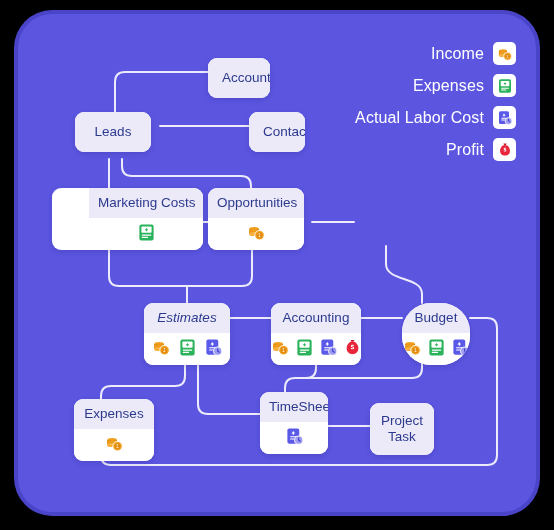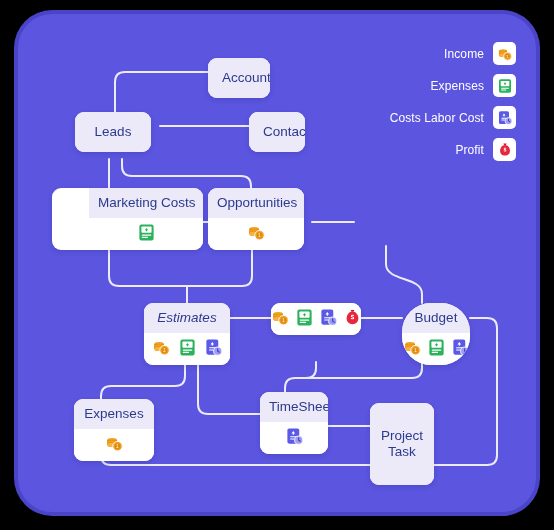--- a/index.html
+++ b/index.html
@@ -11,21 +11,21 @@
     position:absolute;left:18px;top:14px;width:518px;height:498px;
     background:#5b55e0;border-radius:34px;
     box-shadow:0 0 0 4px #4a44c9;
     overflow:hidden;
   }
 
   
   .legend{position:absolute;right:20px;top:28px;display:flex;flex-direction:column;
           align-items:flex-end;gap:9px;}
   .legend-row{display:flex;align-items:center;gap:9px;}
-  .legend-label{color:#ffffff;font-size:12px;letter-spacing:.1px;white-space:nowrap;}
+  .legend-label{color:#ffffff;font-size:16px;letter-spacing:.1px;white-space:nowrap;}
   .chip{width:23px;height:23px;border-radius:5px;background:#fff;
         display:flex;align-items:center;justify-content:center;flex:0 0 auto;}
 
   
   .wires{position:absolute;left:0;top:0;width:518px;height:498px;}
   .wires path{fill:none;stroke:#ecebfb;stroke-width:2;stroke-linecap:round;}
 
   
   .node{position:absolute;background:#ffffff;border-radius:9px;
         box-shadow:0 2px 5px rgba(30,25,100,.18);overflow:hidden;}
@@ -157,20 +157,21 @@
               <rect x="6.4" y="11.6" width="8.4" height="1.4" rx=".7" fill="#ffffff"></rect>
               <rect x="6.4" y="14.4" width="5.6" height="1.4" rx=".7" fill="#ffffff"></rect>
               <circle cx="17.3" cy="16.6" r="5.2" fill="#9d9cf2" stroke="#ffffff" stroke-width="1.1"></circle>
               <path d="M17.3 13.7v3l2 1.2" stroke="#3b39c9" stroke-width="1.4" fill="none" stroke-linecap="round"></path>
             </svg>
         </span>
       </div>
     </div>
 
     <div class="node" style="left:253px;top:289px;width:90px;">
+      <div class="head">Accounting</div>
       <div class="body" style="gap:5px;padding-left:5px;padding-right:5px;">
         <span>
           <svg class="ic" viewBox="0 0 24 24">
               <ellipse cx="9" cy="7.5" rx="6.2" ry="2.6" fill="#f0a01e"></ellipse>
               <path d="M2.8 7.5v3c0 1.4 2.8 2.6 6.2 2.6s6.2-1.2 6.2-2.6v-3z" fill="#e08b10"></path>
               <ellipse cx="9" cy="10.6" rx="6.2" ry="2.6" fill="#f0a01e"></ellipse>
               <path d="M2.8 10.8v3c0 1.4 2.8 2.6 6.2 2.6s6.2-1.2 6.2-2.6v-3z" fill="#e08b10"></path>
               <ellipse cx="9" cy="13.8" rx="6.2" ry="2.6" fill="#f7b13c"></ellipse>
               <circle cx="15.8" cy="15.4" r="6" fill="#f0a01e" stroke="#ffffff" stroke-width="1.1"></circle>
               <circle cx="15.8" cy="15.4" r="3.6" fill="#e08b10"></circle>
@@ -271,21 +272,21 @@
               <rect x="6.4" y="11.6" width="8.4" height="1.4" rx=".7" fill="#ffffff"></rect>
               <rect x="6.4" y="14.4" width="5.6" height="1.4" rx=".7" fill="#ffffff"></rect>
               <circle cx="17.3" cy="16.6" r="5.2" fill="#9d9cf2" stroke="#ffffff" stroke-width="1.1"></circle>
               <path d="M17.3 13.7v3l2 1.2" stroke="#3b39c9" stroke-width="1.4" fill="none" stroke-linecap="round"></path>
             </svg>
         </span>
       </div>
     </div>
 
     <div class="node plain two-line" style="left:352px;top:389px;width:64px;">
-      <div class="head" style="padding:25px 8px;">Project Task</div>
+      <div class="head" style="padding:10px 8px;">Project Task</div>
     </div>
 
     <div class="legend">
       <div class="legend-row">
         <span class="legend-label">Income</span>
         <span class="chip">
           <svg class="ic" viewBox="0 0 24 24">
               <ellipse cx="9" cy="7.5" rx="6.2" ry="2.6" fill="#f0a01e"></ellipse>
               <path d="M2.8 7.5v3c0 1.4 2.8 2.6 6.2 2.6s6.2-1.2 6.2-2.6v-3z" fill="#e08b10"></path>
               <ellipse cx="9" cy="10.6" rx="6.2" ry="2.6" fill="#f0a01e"></ellipse>
@@ -303,21 +304,21 @@
           <svg class="ic" viewBox="0 0 24 24">
               <rect x="3" y="2" width="18" height="20" rx="2.5" fill="#2bb35c"></rect>
               <rect x="5.6" y="4.4" width="12.8" height="8" rx="1" fill="#ffffff"></rect>
               <path d="M12 6.4l2.2 2.6h-1.5v1.4h-1.4V9h-1.5z" fill="#2bb35c"></path>
               <rect x="6" y="14.6" width="12" height="1.5" rx=".7" fill="#ffffff"></rect>
               <rect x="6" y="17.4" width="8" height="1.5" rx=".7" fill="#ffffff"></rect>
             </svg>
         </span>
       </div>
       <div class="legend-row">
-        <span class="legend-label">Costs Labor Cost</span>
+        <span class="legend-label">Actual Labor Cost</span>
         <span class="chip">
           <svg class="ic" viewBox="0 0 24 24">
               <rect x="3" y="2" width="15" height="19" rx="2.3" fill="#5b59e8"></rect>
               <path d="M10.5 5.2l2.3 3h-1.6v1.6H9.8V8.2H8.2z" fill="#ffffff"></path>
               <rect x="6.4" y="11.6" width="8.4" height="1.4" rx=".7" fill="#ffffff"></rect>
               <rect x="6.4" y="14.4" width="5.6" height="1.4" rx=".7" fill="#ffffff"></rect>
               <circle cx="17.3" cy="16.6" r="5.2" fill="#9d9cf2" stroke="#ffffff" stroke-width="1.1"></circle>
               <path d="M17.3 13.7v3l2 1.2" stroke="#3b39c9" stroke-width="1.4" fill="none" stroke-linecap="round"></path>
             </svg>
         </span>

